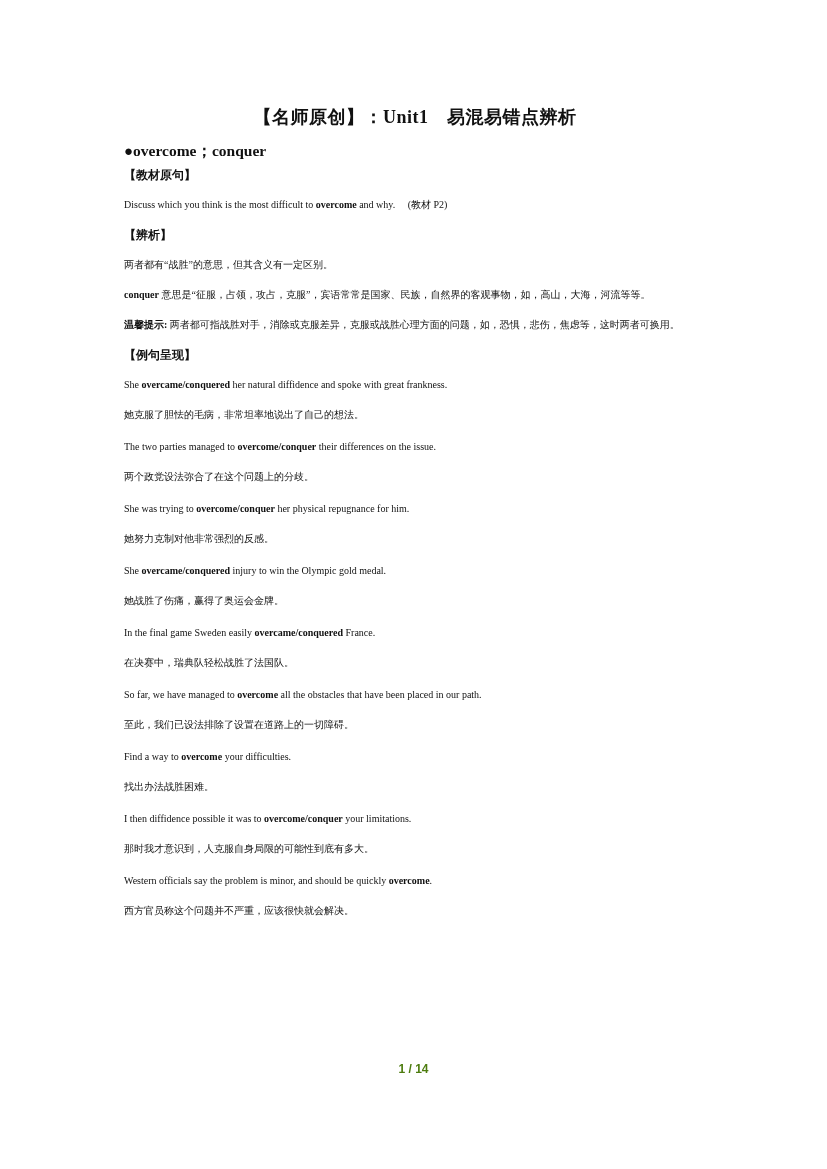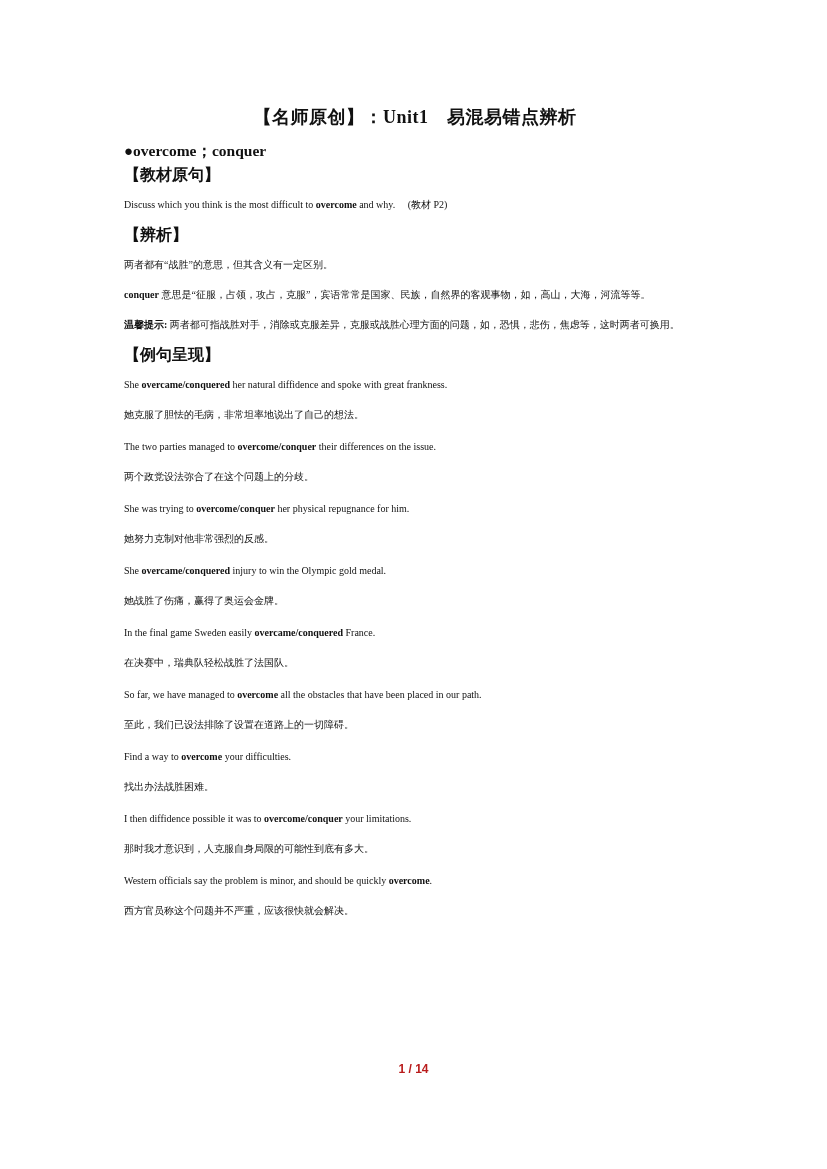--- a/index.html
+++ b/index.html
@@ -26,40 +26,40 @@
   }
   .word-heading{
     margin:0;
     font-size:15.5px;
     line-height:18px;
     font-weight:bold;
   }
   .word-heading .bullet{font-size:15px;}
   .sec-heading{
     margin:0;
-    font-size:16px;
+    font-size:12px;
     line-height:30px;
     font-weight:bold;
   }
   .sent{
     margin:0;
     font-size:10px;
     line-height:30px;
     text-align:justify;
   }
   .sent b{font-weight:bold;}
   .pair{margin:0 0 2px 0;}
   .footer{
     position:absolute;
     top:1062px;left:0;width:100%;
     text-align:center;
     font-family:"Liberation Sans","DejaVu Sans",sans-serif;
     font-size:12px;
     font-weight:bold;
-    color:#b91c1c;
+    color:#4d7c0f;
   }
 </style>
 </head>
 <body>
 
 <div class="page">
   <div class="content">
 
     <h1 class="doc-title">【名师原创】：Unit1　易混易错点辨析</h1>
 

